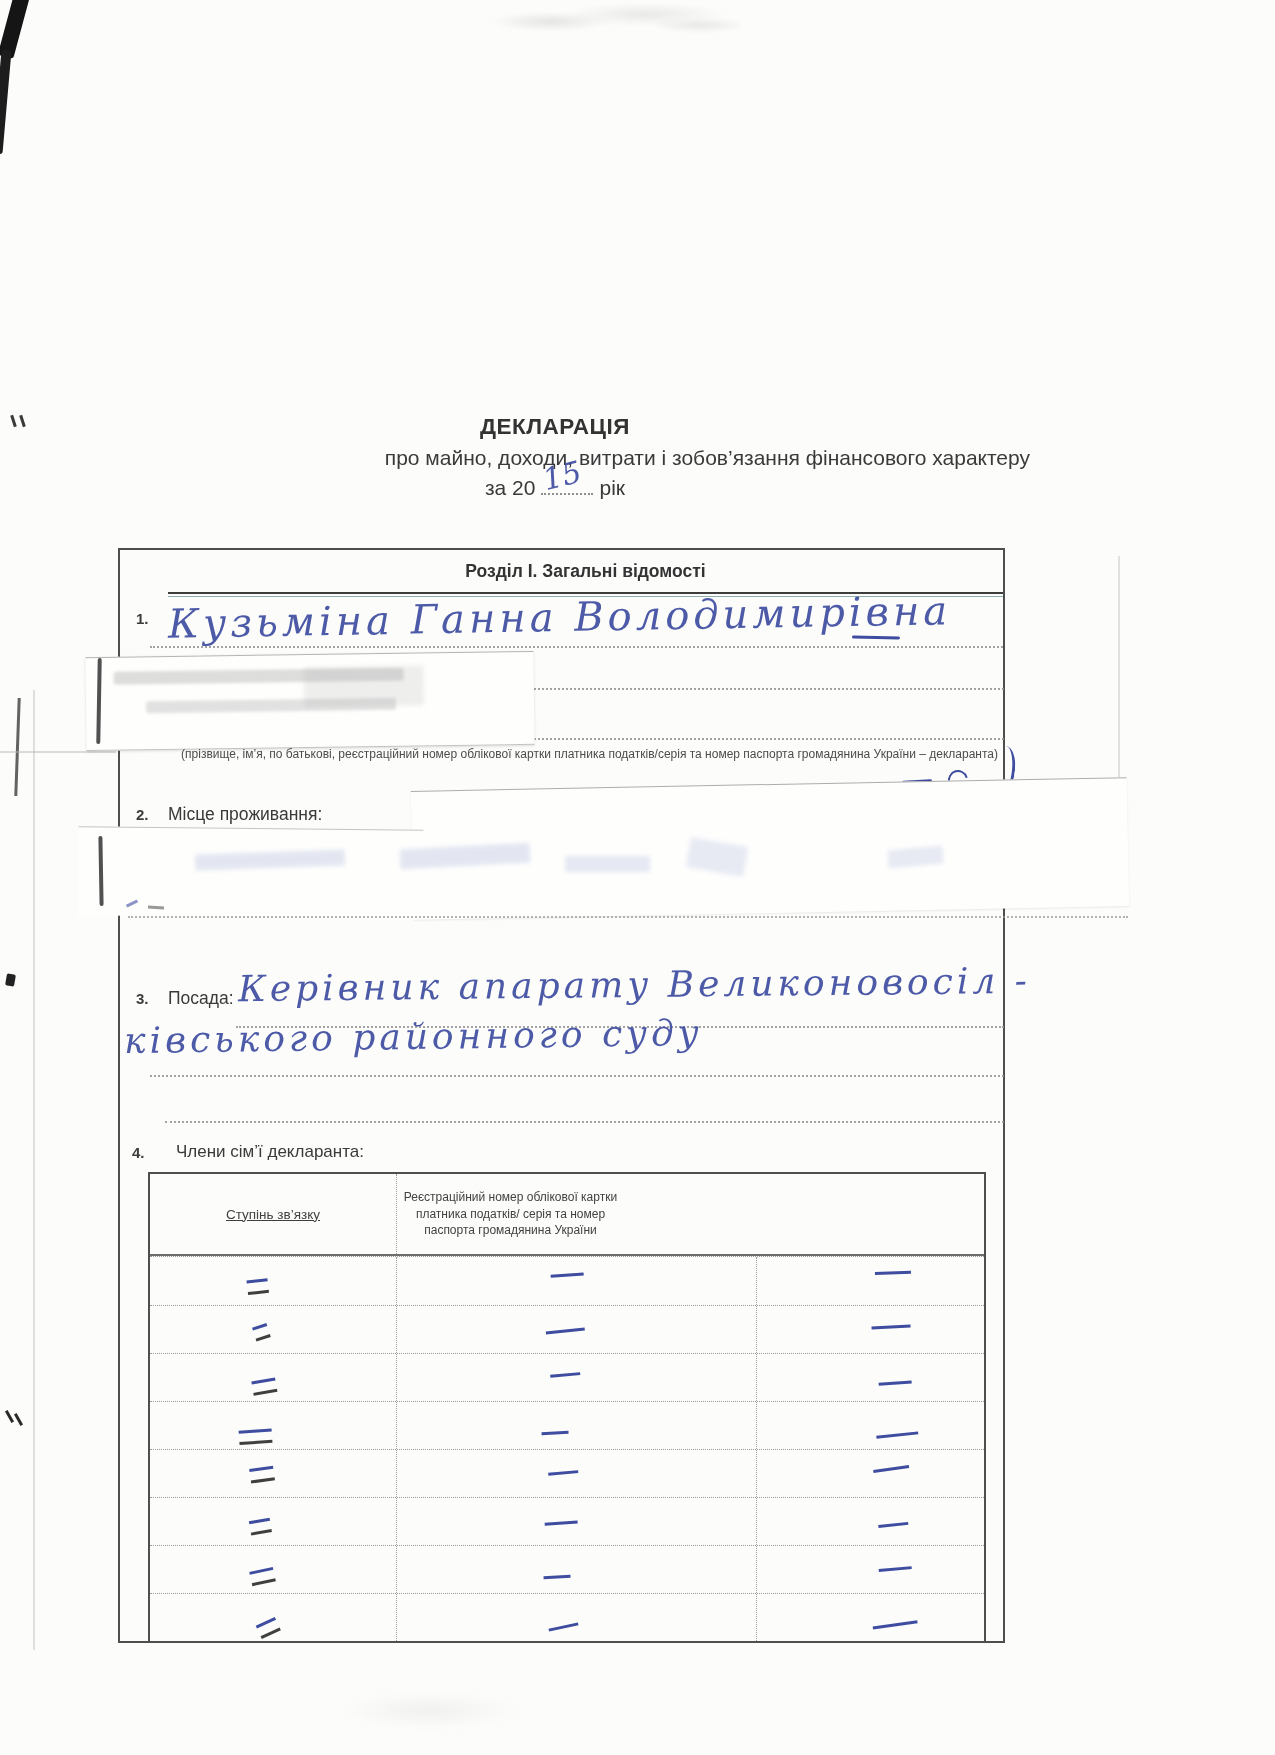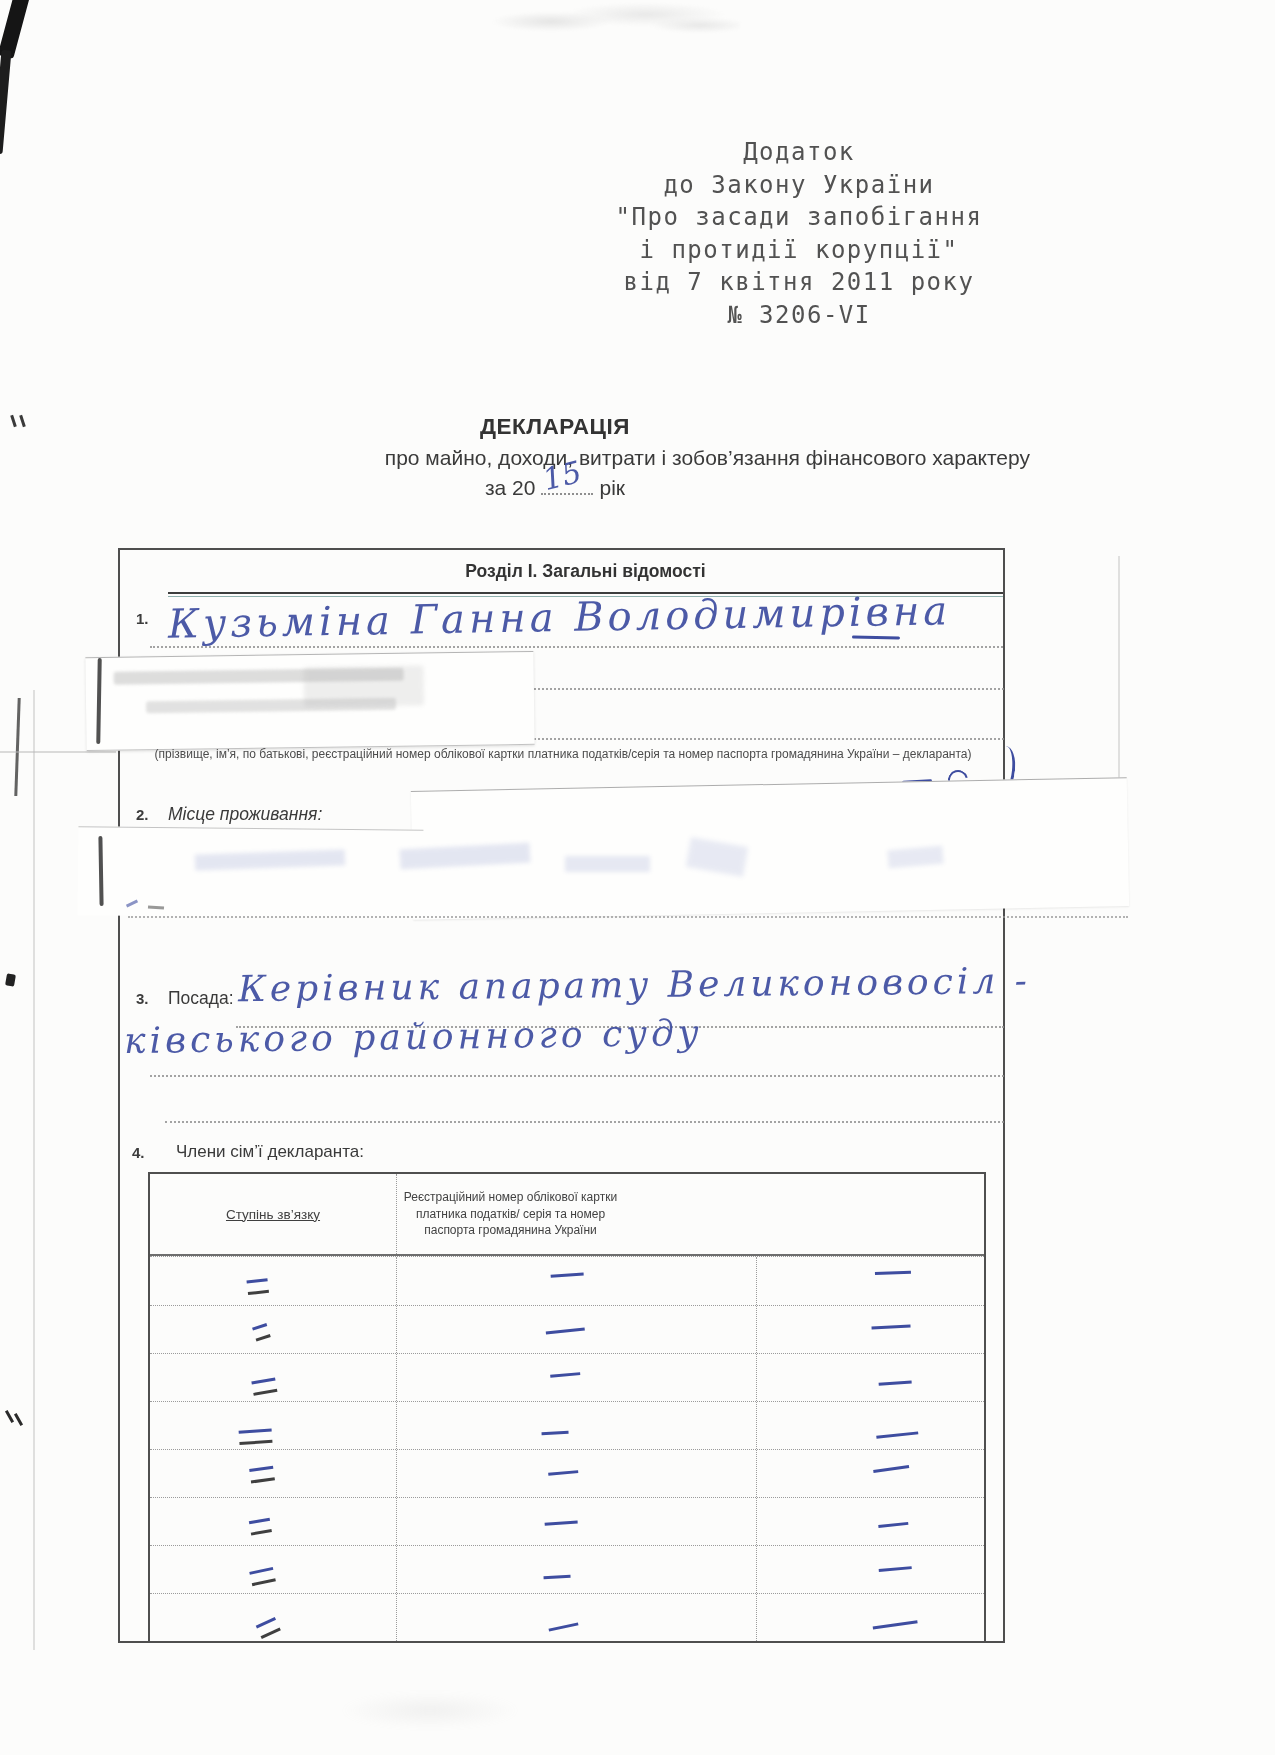--- a/index.html
+++ b/index.html
@@ -20,21 +20,21 @@
   .hw{font-family:"DejaVu Serif",serif;font-style:italic;color:var(--ink,#3e4da0);opacity:.92;white-space:nowrap;}
   .year-hw{left:543px;top:458px;font-size:30px;transform:rotate(-14deg);}
   
   .sec-box{left:118px;top:548px;width:887px;height:1095px;border:2px solid #4e4e4e;box-sizing:border-box;}
   .sec-head{position:relative;height:42px;line-height:42px;text-align:center;font-weight:bold;
             font-size:17.5px;color:#333;border-bottom:2px solid #3d3d3d;margin-left:48px;}
   .sec-head::after{content:"";position:absolute;left:0;right:0;bottom:-5px;border-bottom:1px solid #8fb0ae;}
   .inum{font-size:15px;font-weight:bold;color:#3c3c3c;}
   .ilabel{font-size:17.5px;color:#3a3a3a;}
   .dotline{height:0;border-bottom:2px dotted #949494;opacity:.85;}
-  .caption{font-size:12px;color:#4c4c4c;text-align:center;white-space:nowrap;}
+  .caption{font-size:12px;color:#4c4c4c;text-align:right;white-space:nowrap;}
   
   .tape{background:#fefefd;box-shadow:0 1px 3px rgba(0,0,0,.12);}
   .streak{position:absolute;border-radius:3px;}
   .crease{width:4px;background:#323232;border-radius:2px;opacity:.85;}
   
   .ftable{left:148px;top:1172px;width:838px;height:471px;border:2px solid #4f4f4f;box-sizing:border-box;
           display:flex;flex-direction:column;}
   .thead{display:flex;height:83px;border-bottom:2px solid #6e6e6e;box-sizing:border-box;}
   .trow{display:flex;height:48.4px;border-top:1px dotted #9b9b9b;box-sizing:border-box;}
   .trow:first-of-type{border-top:none;}
@@ -63,28 +63,20 @@
   <div class="abs noise" style="left:8px;top:1410px;width:3px;height:13px;background:#2a2a2a;transform:rotate(-30deg);"></div>
   <div class="abs noise" style="left:17px;top:1413px;width:3px;height:13px;background:#2a2a2a;transform:rotate(-30deg);"></div>
   <div class="abs noise" style="left:33px;top:690px;width:2px;height:960px;background:#a9a9a9;opacity:.35;"></div>
   <div class="abs noise" style="left:1118px;top:556px;width:2px;height:230px;background:#c9c9c9;opacity:.55;"></div>
   <div class="abs noise" style="left:0;top:751px;width:116px;height:2px;background:#b7b7b7;opacity:.5;"></div>
   <div class="abs noise" style="left:470px;top:0;width:270px;height:36px;opacity:.45;filter:blur(1px);
        background:radial-gradient(60px 10px at 30% 60%,#c9c9c9,transparent),radial-gradient(80px 12px at 65% 40%,#d2d2d2,transparent),radial-gradient(50px 8px at 85% 70%,#cfcfcf,transparent);"></div>
   <div class="abs noise" style="left:330px;top:1688px;width:200px;height:45px;opacity:.18;filter:blur(3px);
        background:radial-gradient(90px 18px at 50% 50%,#bdbdbd,transparent);"></div>
 
-  <div class="abs annex">
-    <div>Додаток</div>
-    <div>до Закону України</div>
-    <div>"Про засади запобігання</div>
-    <div>і протидії корупції"</div>
-    <div>від 7 квітня 2011 року</div>
-    <div>№ 3206-VI</div>
-  </div>
 
   <div class="abs title-wrap">
     <div class="title-main">ДЕКЛАРАЦІЯ</div>
     <div class="title-sub">про майно, доходи, витрати і зобов’язання фінансового характеру</div>
     <div class="title-year">
       <span>за 20</span><span class="ydots"></span><span>рік</span>
     </div>
   </div>
   <span class="abs hw year-hw">15</span>
 
@@ -102,21 +94,21 @@
   <div class="abs tape" style="left:86px;top:654px;width:448px;height:92px;transform:rotate(-0.8deg);border-top:1px solid #b5b5b5;border-bottom:1px solid #c2c2c2;">
     <div class="streak" style="left:28px;top:14px;width:290px;height:13px;background:#9a9a9a;opacity:.32;filter:blur(1.5px);"></div>
     <div class="streak" style="left:60px;top:44px;width:250px;height:12px;background:#a2a2a2;opacity:.3;filter:blur(1.5px);"></div>
     <div class="streak" style="left:218px;top:12px;width:120px;height:40px;background:#b0b0b0;opacity:.2;filter:blur(2px);"></div>
   </div>
   <div class="abs crease" style="left:97px;top:658px;height:86px;transform:rotate(1deg);"></div>
 
   <div class="abs caption" style="left:128px;top:747px;width:870px;">(прізвище, ім’я, по батькові, реєстраційний номер облікової картки платника податків/серія та номер паспорта громадянина України – декларанта)</div>
 
   <span class="abs inum" style="left:136px;top:806px;">2.</span>
-  <span class="abs ilabel" style="left:168px;top:804px;font-style:italic;">Місце проживання:</span>
+  <span class="abs ilabel" style="left:168px;top:804px;">Місце проживання:</span>
 
   <div class="frag" style="left:688px;top:790px;width:26px;height:10px;border-top:2.5px solid var(--ink,#3e4da0);border-radius:50% 50% 0 0/100% 100% 0 0;transform:rotate(-6deg);"></div>
   <div class="frag" style="left:798px;top:786px;width:34px;height:3px;background:var(--ink,#3e4da0);border-radius:2px;transform:rotate(-4deg);"></div>
   <div class="frag" style="left:902px;top:780px;width:30px;height:3px;background:var(--ink,#3e4da0);border-radius:2px;transform:rotate(-3deg);"></div>
   <div class="frag" style="left:948px;top:770px;width:16px;height:16px;border:2.5px solid var(--ink,#3e4da0);border-right-color:transparent;border-radius:50%;transform:rotate(30deg);"></div>
   <div class="frag" style="left:996px;top:746px;width:16px;height:48px;border-right:3px solid var(--ink,#3e4da0);border-radius:0 60% 60% 0/0 50% 50% 0;transform:rotate(6deg);"></div>
 
   <div class="abs tape" style="left:412px;top:784px;width:716px;height:128px;transform:rotate(-1.1deg);border-top:1px solid #adadad;box-shadow:0 1px 2px rgba(0,0,0,.08);"></div>
   <div class="abs tape" style="left:78px;top:828px;width:345px;height:88px;transform:rotate(0.6deg);border-top:1px solid #c4c4c4;box-shadow:none;"></div>
   <div class="abs crease" style="left:99px;top:836px;height:70px;transform:rotate(-1deg);"></div>

